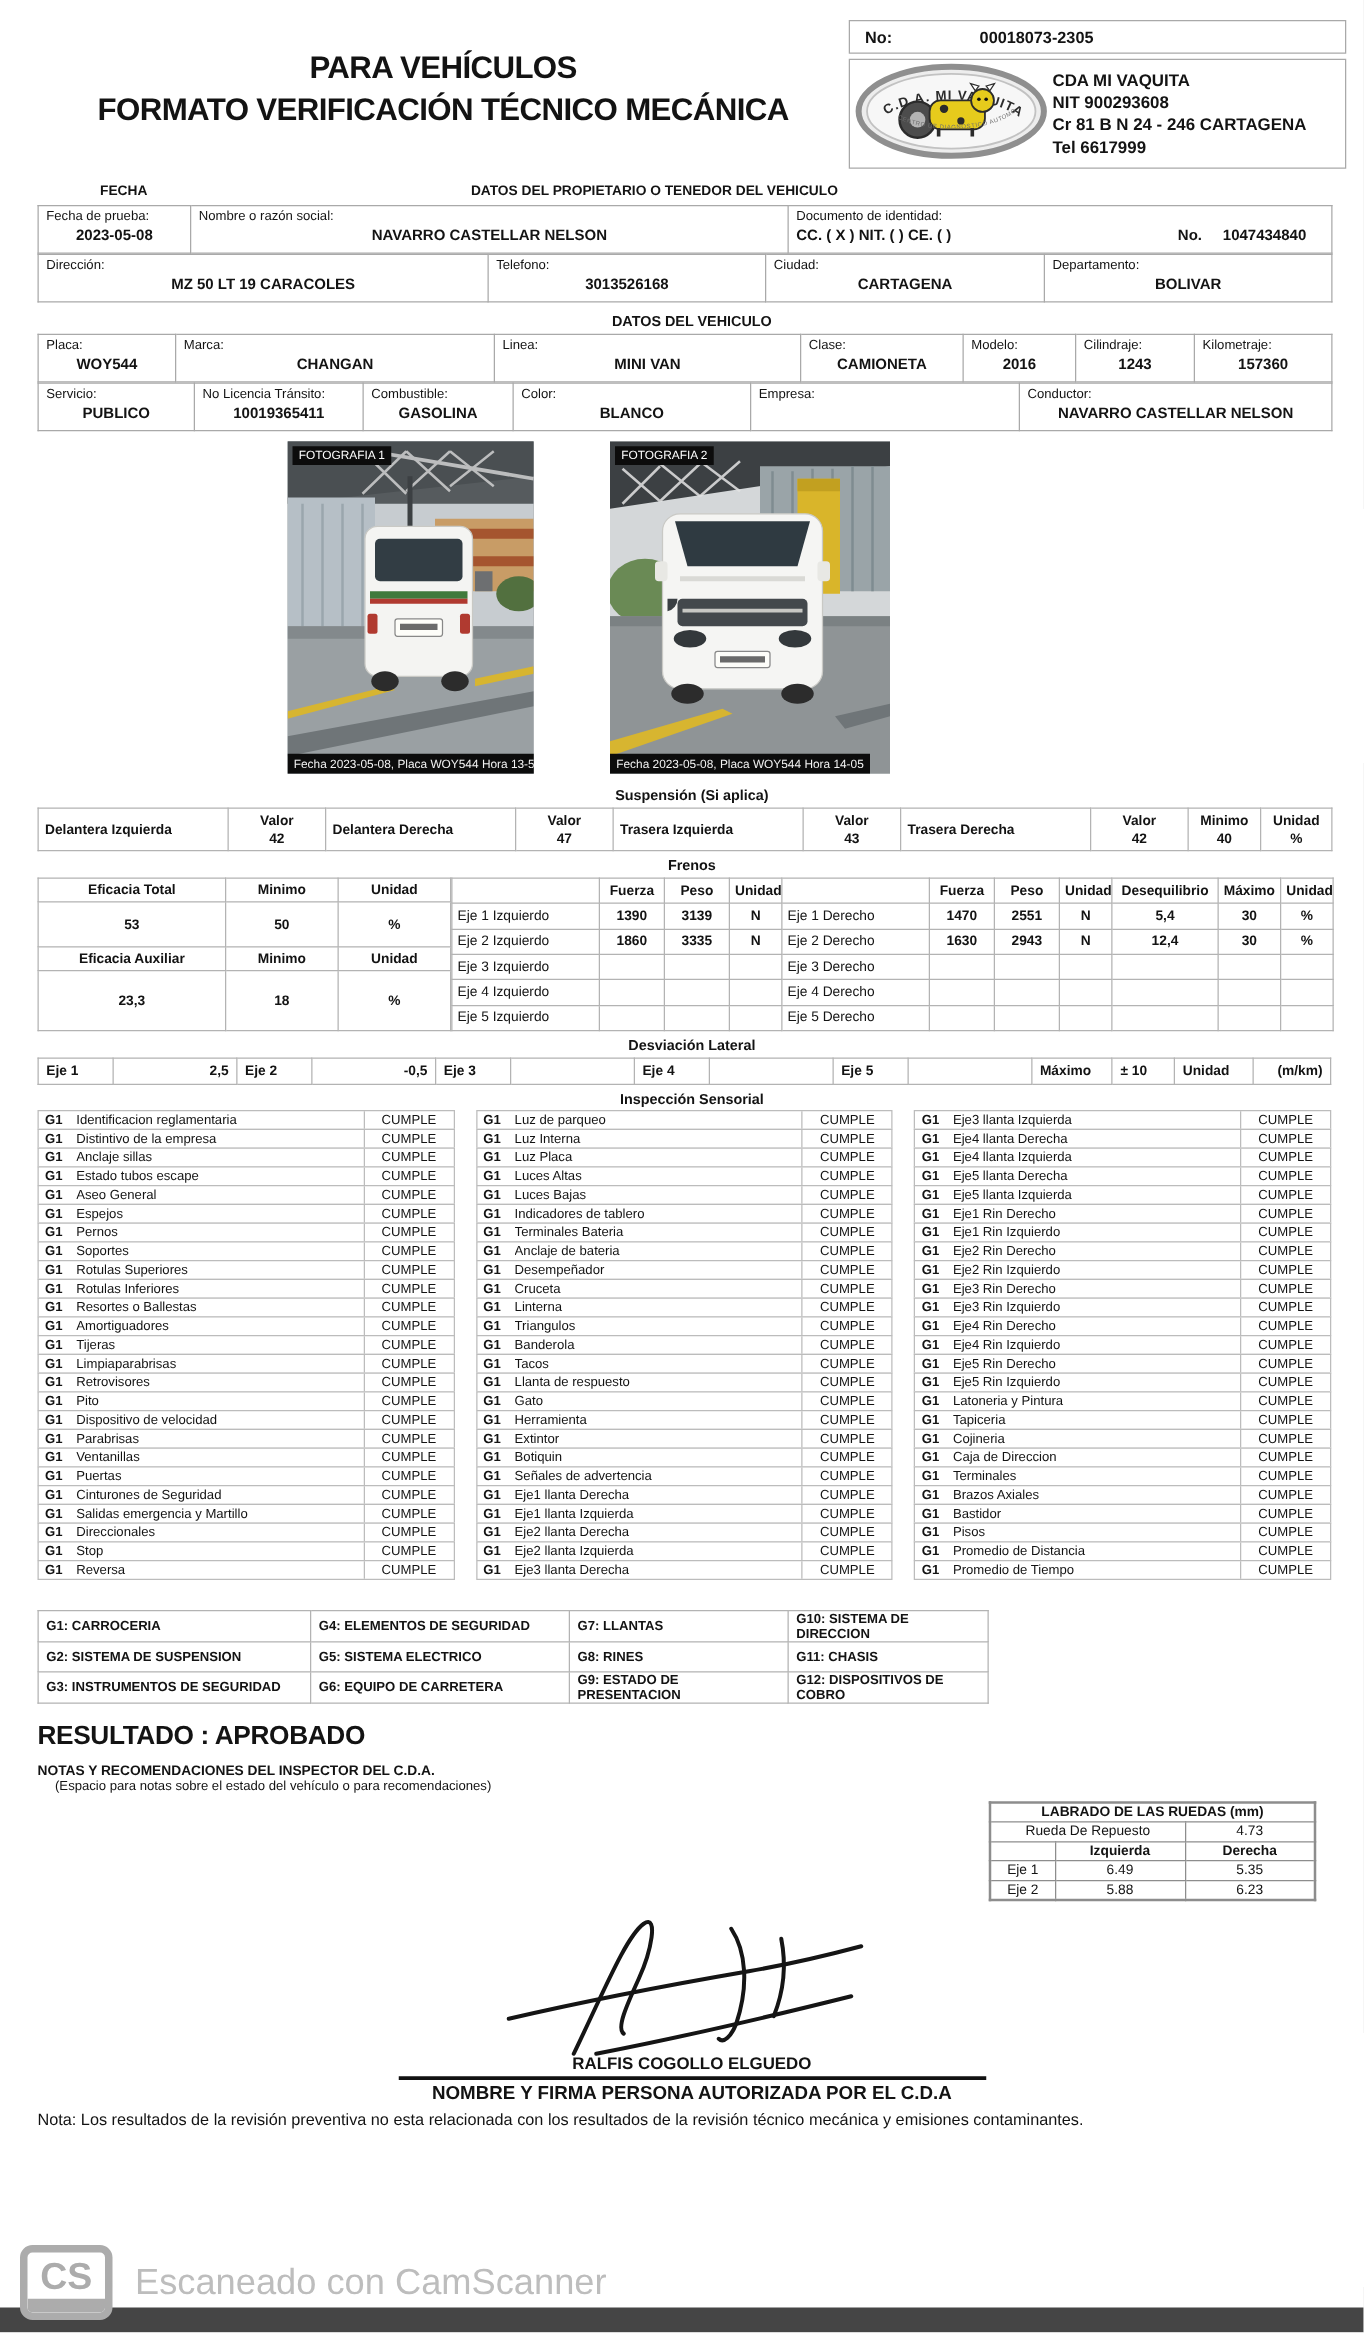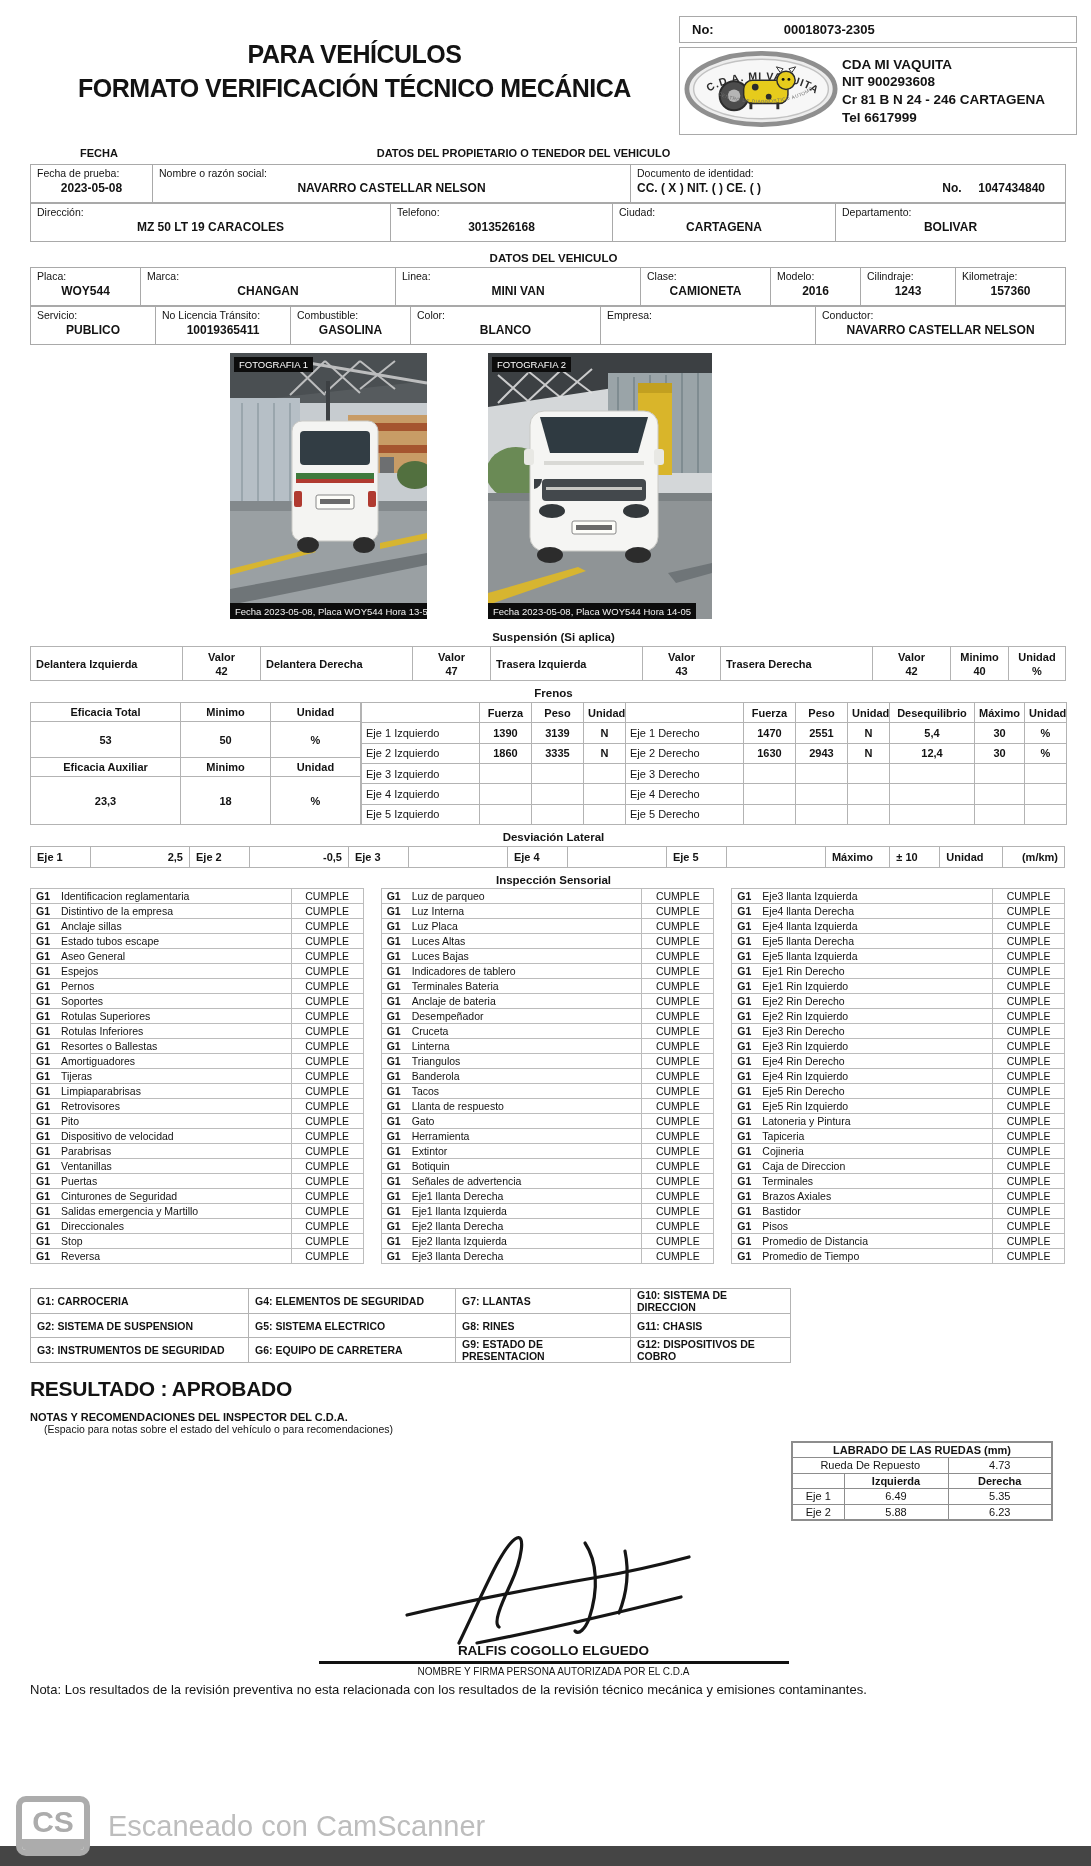--- a/index.html
+++ b/index.html
@@ -97,21 +97,21 @@
   .labrado-anchor { position:relative; height:0; }
   .labrado-table { position:absolute; right:24px; top:6px; width:262px; table-layout:fixed; border:2px solid #8d8d8d; }
   .labrado-table td { border:1px solid #8d8d8d; font-size:11px; height:15.5px; text-align:center; padding:0 2px; }
   .labrado-table .bold td, td.bold { font-weight:bold; }
 
   
   .sig-block { margin-top:96px; text-align:center; }
   .sig-scribble { display:block; margin:0 auto -8px auto; }
   .sig-name { font-size:13.5px; font-weight:bold; }
   .sig-line { width:470px; height:2.5px; background:#111; margin:3px auto 2px auto; }
-  .sig-role { font-size:10px; font-weight:normal; }
+  .sig-role { font-size:15px; font-weight:bold; }
   .foot-nota { font-size:13px; margin-top:5px; text-align:left; }
 
   
   .bottom-bar { position:absolute; left:0; right:0; bottom:0; height:20px; background:#454545; }
   .scan-row { position:absolute; left:16px; bottom:10px; display:flex; align-items:center; }
   .cs-badge { position:relative; width:74px; height:60px; border:6px solid #acacac; border-radius:10px; background:#fff; display:flex; align-items:center; justify-content:center; overflow:hidden; }
   .cs-badge span { font-size:30px; font-weight:bold; color:#acacac; margin-top:-8px; }
   .cs-badge::after { content:""; position:absolute; left:0; right:0; bottom:0; height:11px; background:#acacac; }
   .scan-text { font-size:29px; color:#bdbdbd; margin-left:18px; }
 </style>

